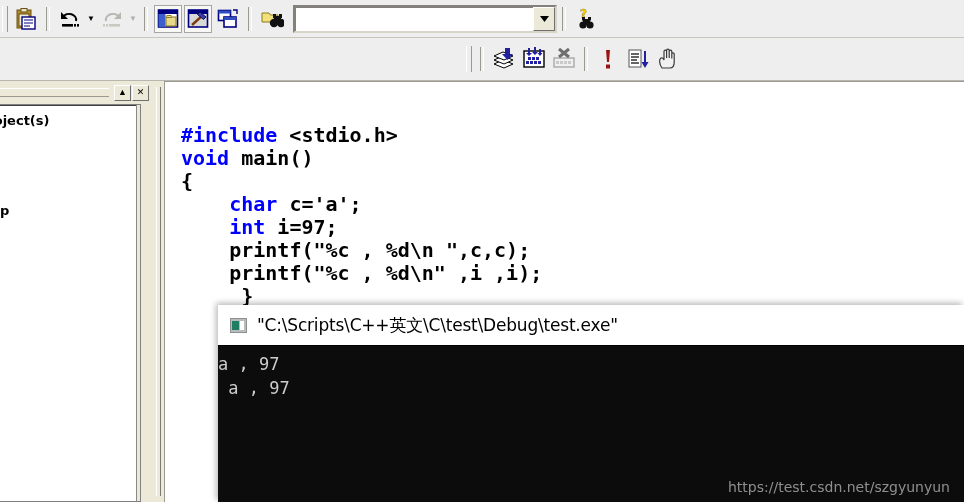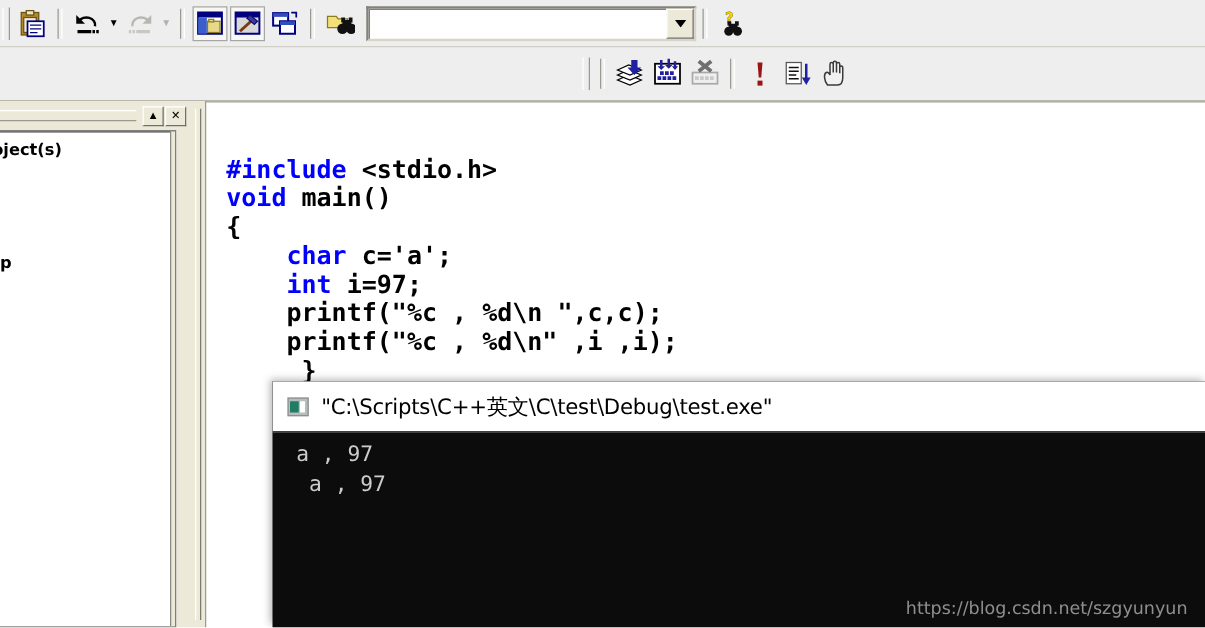--- a/index.html
+++ b/index.html
@@ -147,21 +147,21 @@
   #console-icon i.b{width:4px;background:#ffffff;margin-left:1px;}
   #console-title{
     font-family:"DejaVu Sans","Liberation Sans",sans-serif;
     font-size:17px;color:#000;letter-spacing:-.2px;white-space:nowrap;
   }
   #console-body{
     position:relative;height:157px;padding:6px 0 0 0;
     font-family:"DejaVu Sans Mono","Liberation Mono",monospace;
     font-size:17px;line-height:24px;color:#cccccc;white-space:pre;
   }
-  #console-body .cl{display:block;padding-left:19px;}
+  #console-body .cl{display:block;padding-left:0;}
   #console-body .cursor{
     display:inline-block;width:12px;height:5px;background:#cccccc;
     vertical-align:-1px;margin-left:1px;
   }
   #watermark{
     position:absolute;right:14px;bottom:7px;
     font-family:"DejaVu Sans","Liberation Sans",sans-serif;
     font-size:14px;color:#8f8f8f;white-space:nowrap;
   }
 
@@ -382,16 +382,16 @@
 
   <div id="console-window">
     <div id="console-titlebar">
       <div id="console-icon">
         <i class="a"></i>
           <i class="b"></i>
       </div>
       <div id="console-title">"C:\Scripts\C++英文\C\test\Debug\test.exe"</div>
     </div>
     <div id="console-body"><span class="cl">a , 97</span><span class="cl"> a , 97</span></div>
-    <div id="watermark">https://blog.csdn.net/szgyunyun</div>
+    <div id="watermark">https://test.csdn.net/szgyunyun</div>
   </div>
 
 </div>
 
 </body></html>

